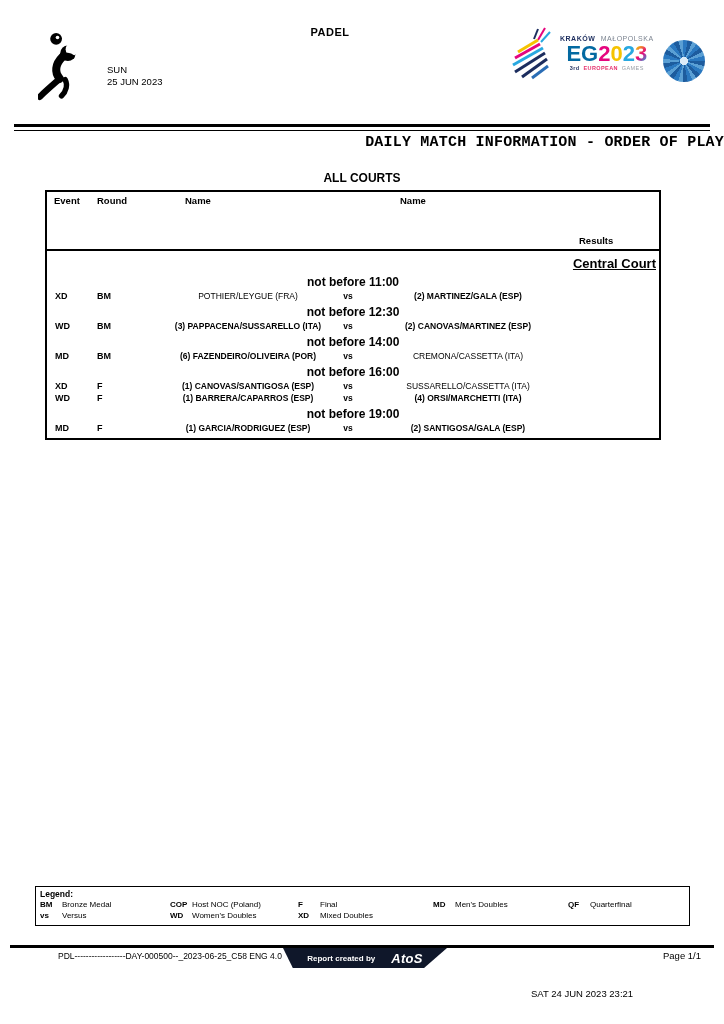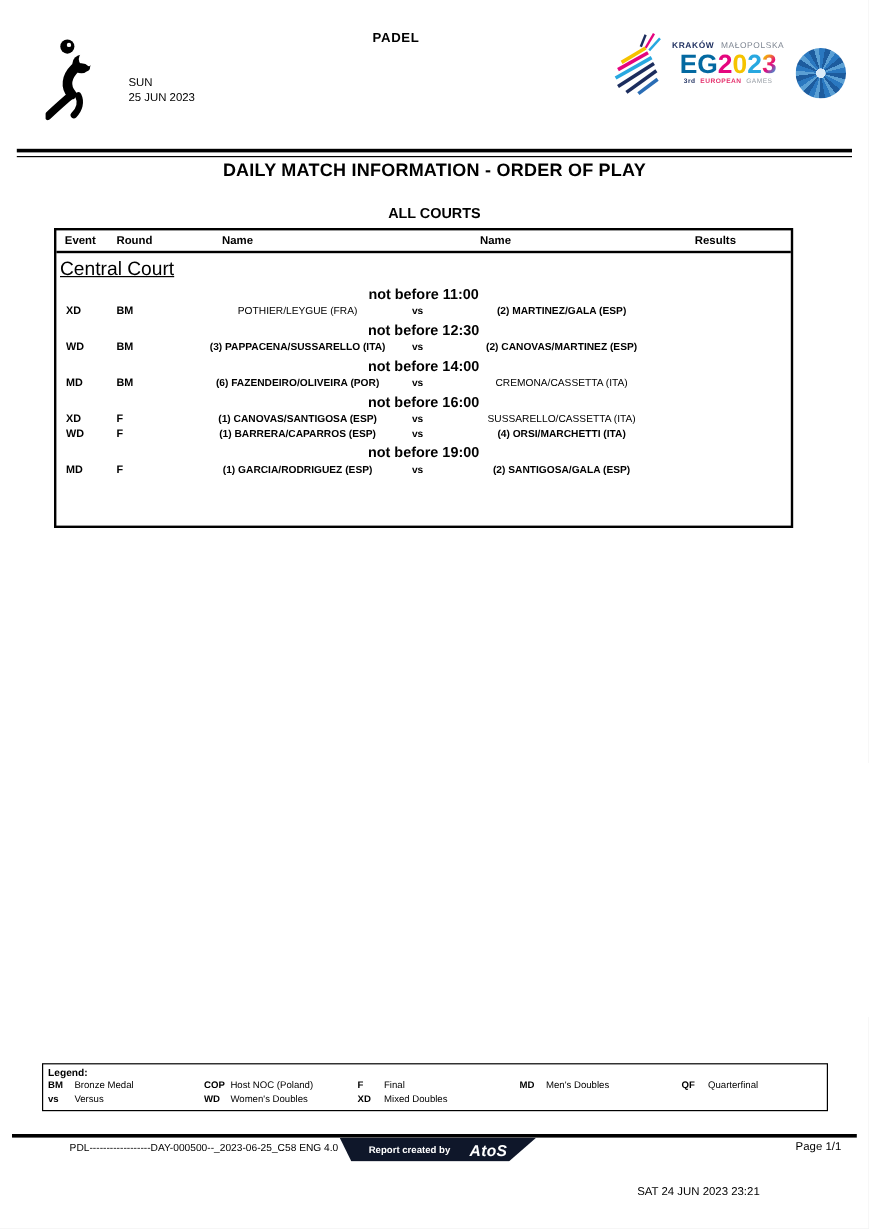--- a/index.html
+++ b/index.html
@@ -29,36 +29,36 @@
   .eg-tag .mid{color:#e5316d;font-weight:bold;margin:0 2px;}
   .eg-tag .end{color:#9aa0a8;}
   .eoc-logo{position:absolute;left:663px;top:40px;width:42px;height:42px;border-radius:50%;
             background:
               radial-gradient(circle at 50% 50%, #dcebf8 0 13%, rgba(255,255,255,0) 14%),
               repeating-conic-gradient(from 10deg,#1d5c9e 0 14deg,#5a9fd4 14deg 26deg,#2a78c0 26deg 40deg);}
 
   .rule-top{position:absolute;left:14px;right:14px;top:124px;height:3px;background:#000;}
   .rule-top-thin{position:absolute;left:14px;right:14px;top:130px;height:1px;background:#000;}
 
-  .doc-title{position:absolute;top:134px;left:0;width:724px;text-align:center;
-             font-size:15px;font-weight:bold;letter-spacing:.2px;}
+  .doc-title{position:absolute;top:134px;left:0;width:724px;text-align:right;
+             font-size:15px;font-weight:bold;letter-spacing:.2px;font-family:Liberation Mono, monospace;}
   .subtitle{position:absolute;top:171px;left:0;width:724px;text-align:center;
             font-size:12px;font-weight:bold;}
 
   
   .oop-table{position:absolute;left:45px;top:190px;width:616px;height:250px;
              border:2px solid #000;box-sizing:border-box;}
   .thead,.match-row{display:grid;grid-template-columns:46px 80px 150px 50px 190px 1fr;}
   .thead{font-size:9.5px;font-weight:bold;padding:3px 0;border-bottom:2px solid #000;}
   .th-event{padding-left:7px;}
   .th-round{padding-left:4px;}
   .th-name1{padding-left:12px;}
   .th-name2{padding-left:27px;}
-  .th-results{padding-left:16px;}
-  .court-heading{text-align:left;margin-top:5px;font-size:16px;font-weight:normal;}
+  .th-results{padding-left:16px;margin-top:40px;}
+  .court-heading{text-align:right;margin-top:5px;font-size:13px;font-weight:bold;}
   .court-heading span{text-decoration:underline;padding:0 3px;}
   .time-heading{text-align:center;font-size:12px;font-weight:bold;margin:4px 0 2px;}
   .match-row{font-size:8.5px;align-items:center;margin:2px 0;}
   .c-event,.c-round{font-size:9px;font-weight:bold;}
   .c-event{padding-left:8px;}
   .c-round{padding-left:4px;}
   .c-name{text-align:center;font-weight:bold;}
   .c-name.plain{font-weight:normal;}
   .c-vs{text-align:center;font-weight:bold;}
 

